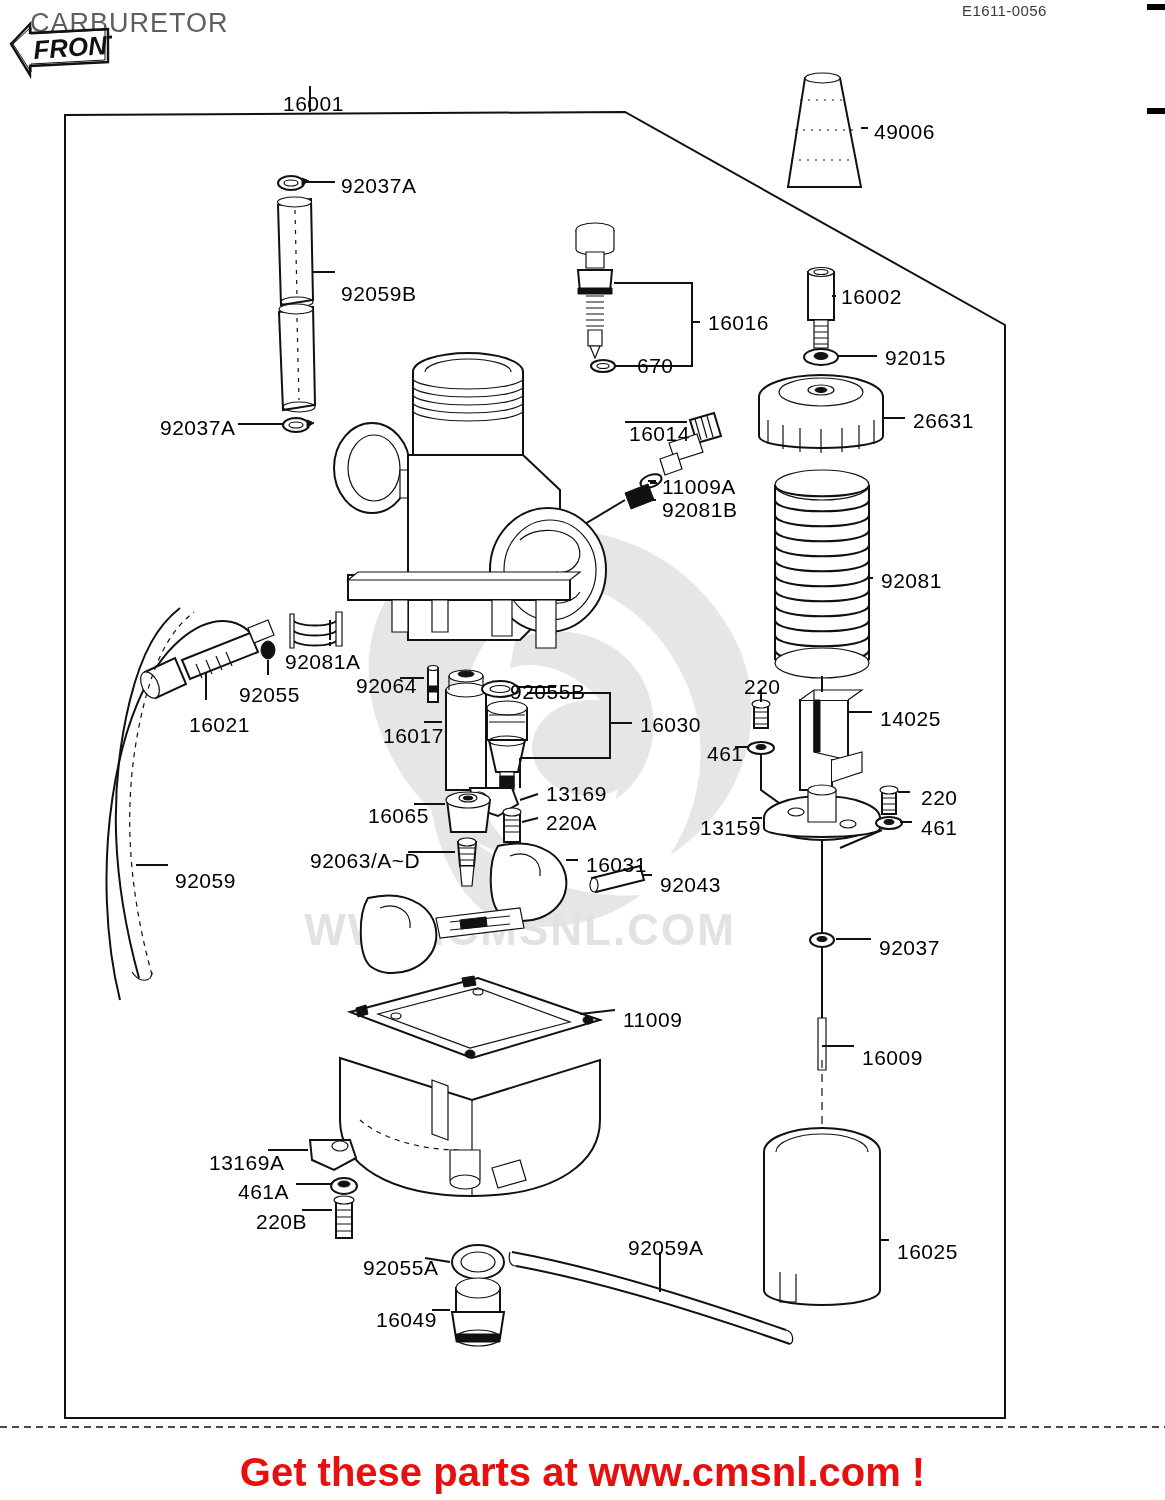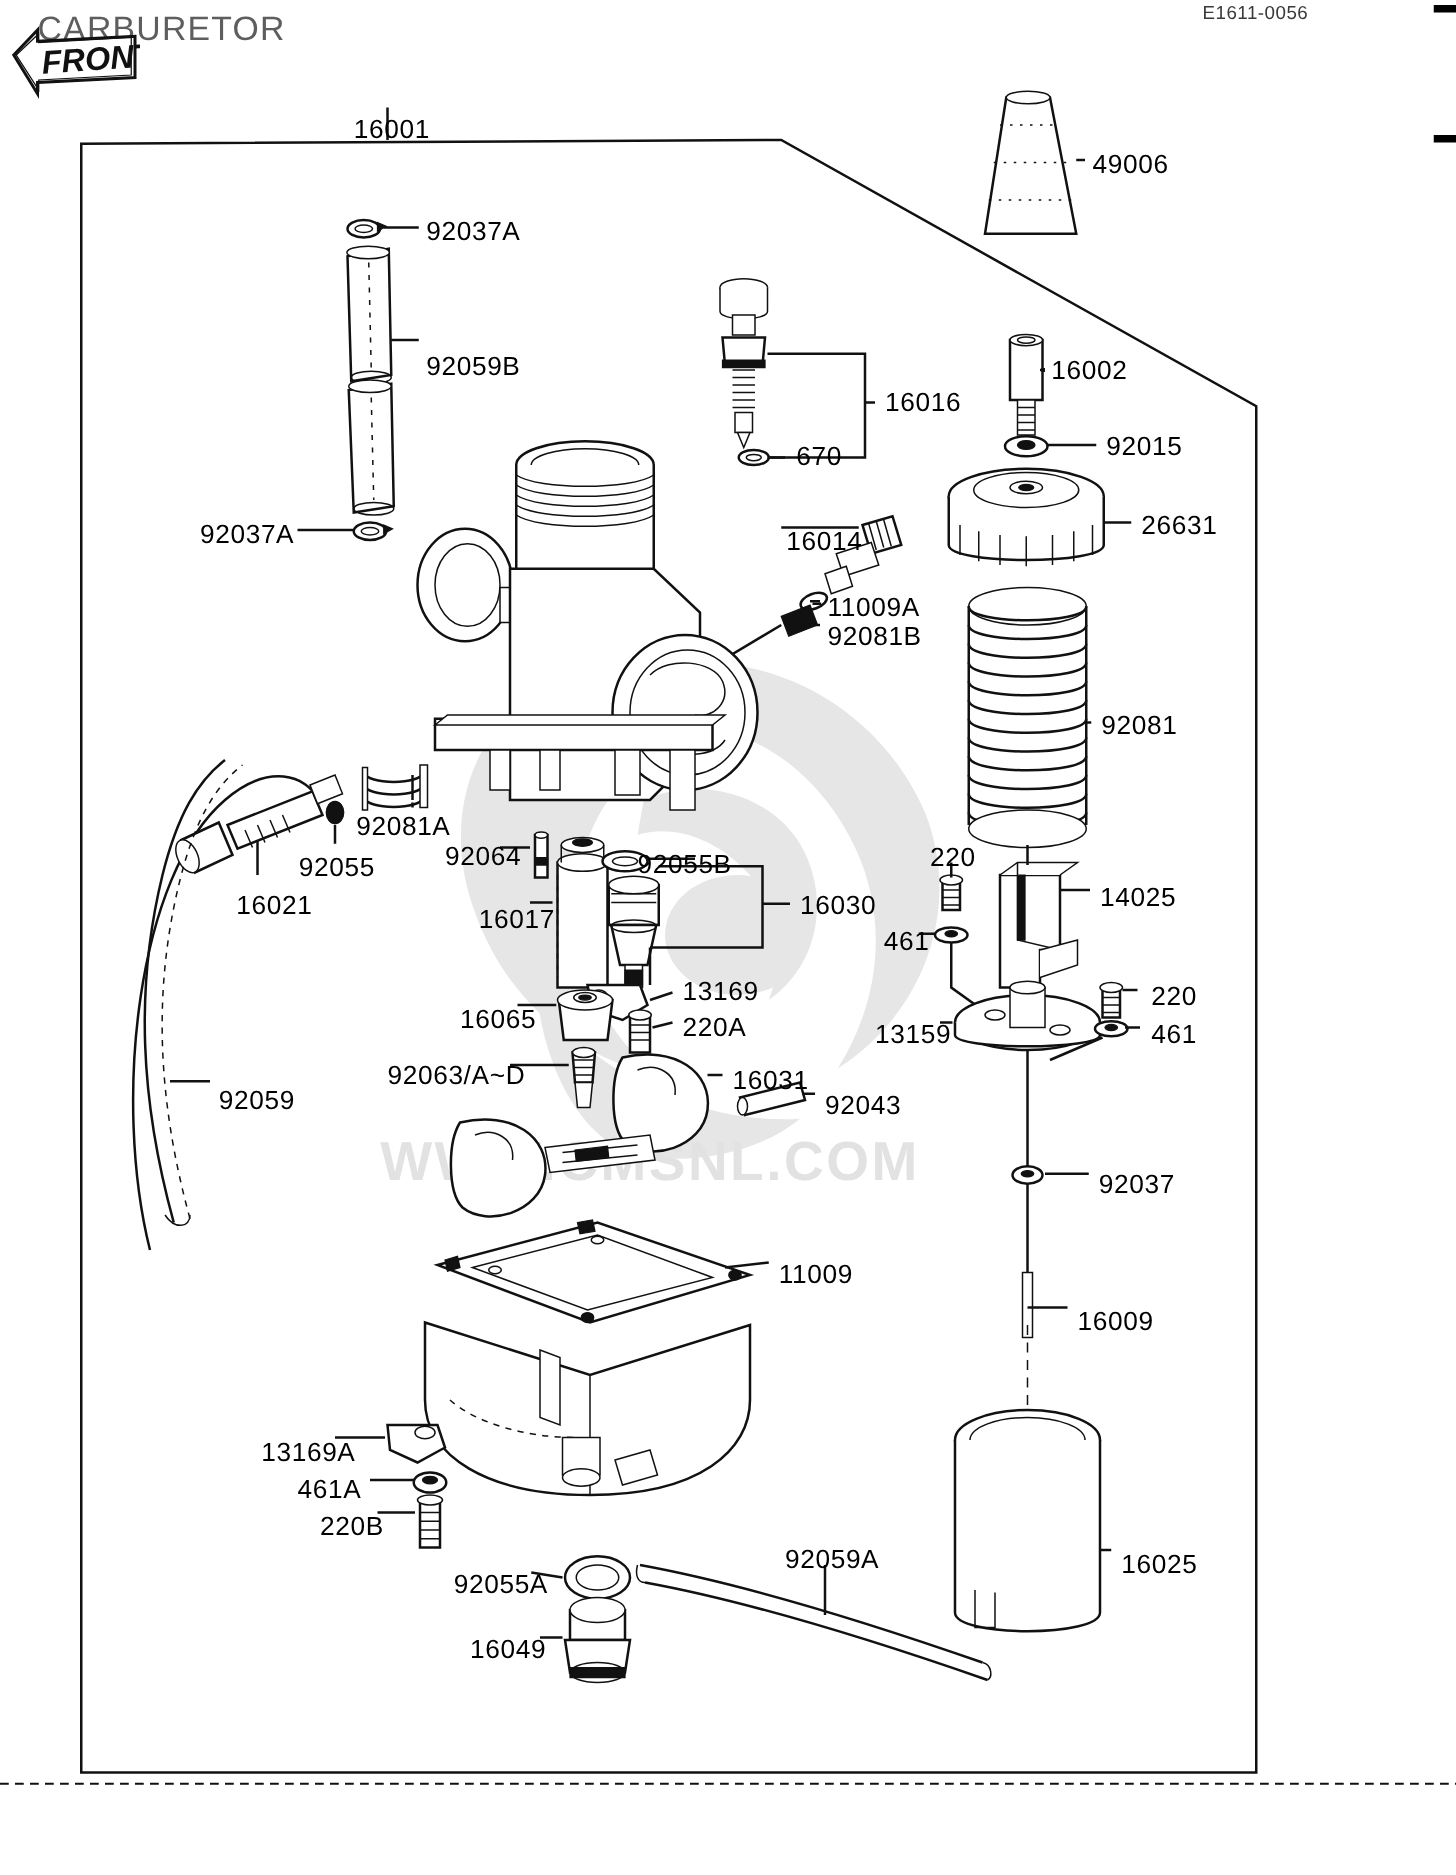--- a/index.html
+++ b/index.html
@@ -501,14 +501,15 @@
   <div class="lbl" style="left:623px;top:1008px;">11009</div>
   <div class="lbl" style="left:862px;top:1046px;">16009</div>
   <div class="lbl" style="left:209px;top:1151px;">13169A</div>
   <div class="lbl" style="left:238px;top:1180px;">461A</div>
   <div class="lbl" style="left:256px;top:1210px;">220B</div>
   <div class="lbl" style="left:897px;top:1240px;">16025</div>
   <div class="lbl" style="left:628px;top:1236px;">92059A</div>
   <div class="lbl" style="left:363px;top:1256px;">92055A</div>
   <div class="lbl" style="left:376px;top:1308px;">16049</div>
 
+  <div id="footer-cta">Get these parts at www.cmsnl.com !</div>
 
 </div>
 
 </body></html>

